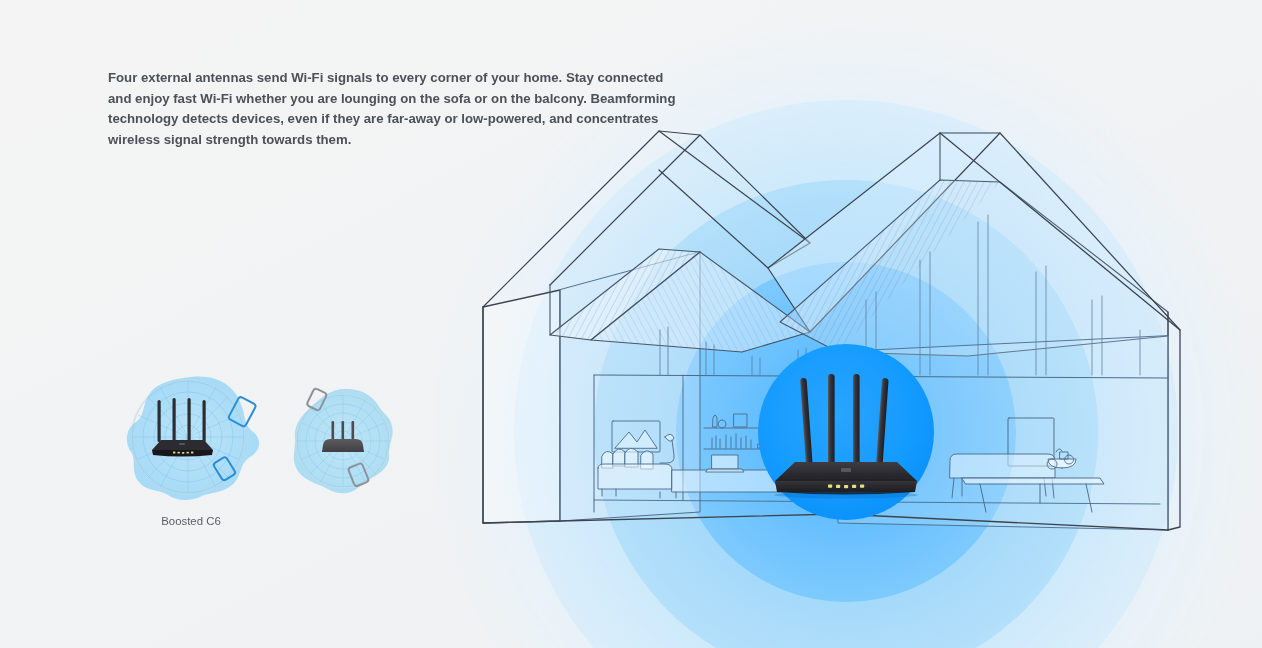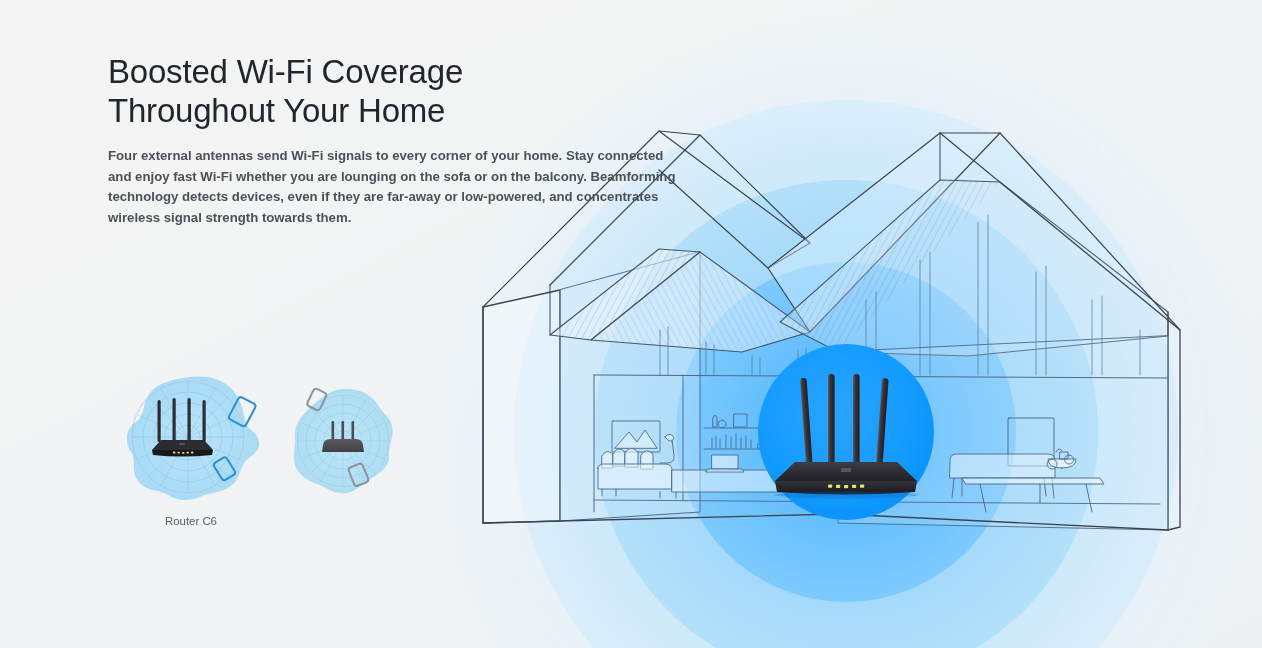--- a/index.html
+++ b/index.html
@@ -321,22 +321,20 @@
             <rect x="860" y="484.5" width="4.2" height="3.2" rx="0.8" fill="#e4e07a"></rect>
           </g>
 
           <ellipse cx="846" cy="495" rx="72" ry="3.4" fill="#0a64b2" opacity="0.30"></ellipse>
         </g>
       </g>
     </svg>
   </div>
 
   <div class="copy">
-    <h1 class="headline">Boosted Wi-Fi Coverage
-Throughout Your Home</h1>
     <p class="subcopy">Four external antennas send Wi-Fi signals to every corner of your home. Stay connected and enjoy fast Wi-Fi whether you are lounging on the sofa or on the balcony. Beamforming technology detects devices, even if they are far-away or low-powered, and concentrates wireless signal strength towards them.</p>
   </div>
 
   <div class="comparison">
 
     <div class="compare-item primary">
       <svg class="compare-figure" viewBox="0 0 150 140" xmlns="http://www.w3.org/2000/svg">
         <defs>
           <radialGradient id="pgA" cx="50%" cy="50%" r="50%">
             <stop offset="0%" stop-color="#b8e3f9"></stop>
@@ -396,21 +394,21 @@
           <g>
             <rect x="57" y="83.6" width="2.4" height="1.8" rx="0.5" fill="#ddd96f"></rect>
             <rect x="61.5" y="83.8" width="2.4" height="1.8" rx="0.5" fill="#ddd96f"></rect>
             <rect x="66" y="83.9" width="2.4" height="1.8" rx="0.5" fill="#ddd96f"></rect>
             <rect x="70.5" y="83.8" width="2.4" height="1.8" rx="0.5" fill="#ddd96f"></rect>
             <rect x="75" y="83.6" width="2.4" height="1.8" rx="0.5" fill="#ddd96f"></rect>
           </g>
         </g>
       </svg>
 
-      <div class="compare-caption">Router C6</div>
+      <div class="compare-caption">Boosted C6</div>
     </div>
 
     <div class="compare-item secondary">
       <svg class="compare-figure" viewBox="0 0 118 124" xmlns="http://www.w3.org/2000/svg">
         <defs>
           <radialGradient id="pgB" cx="50%" cy="50%" r="50%">
             <stop offset="0%" stop-color="#bce4f7"></stop>
             <stop offset="100%" stop-color="#a9dcf3"></stop>
           </radialGradient>
         </defs>

